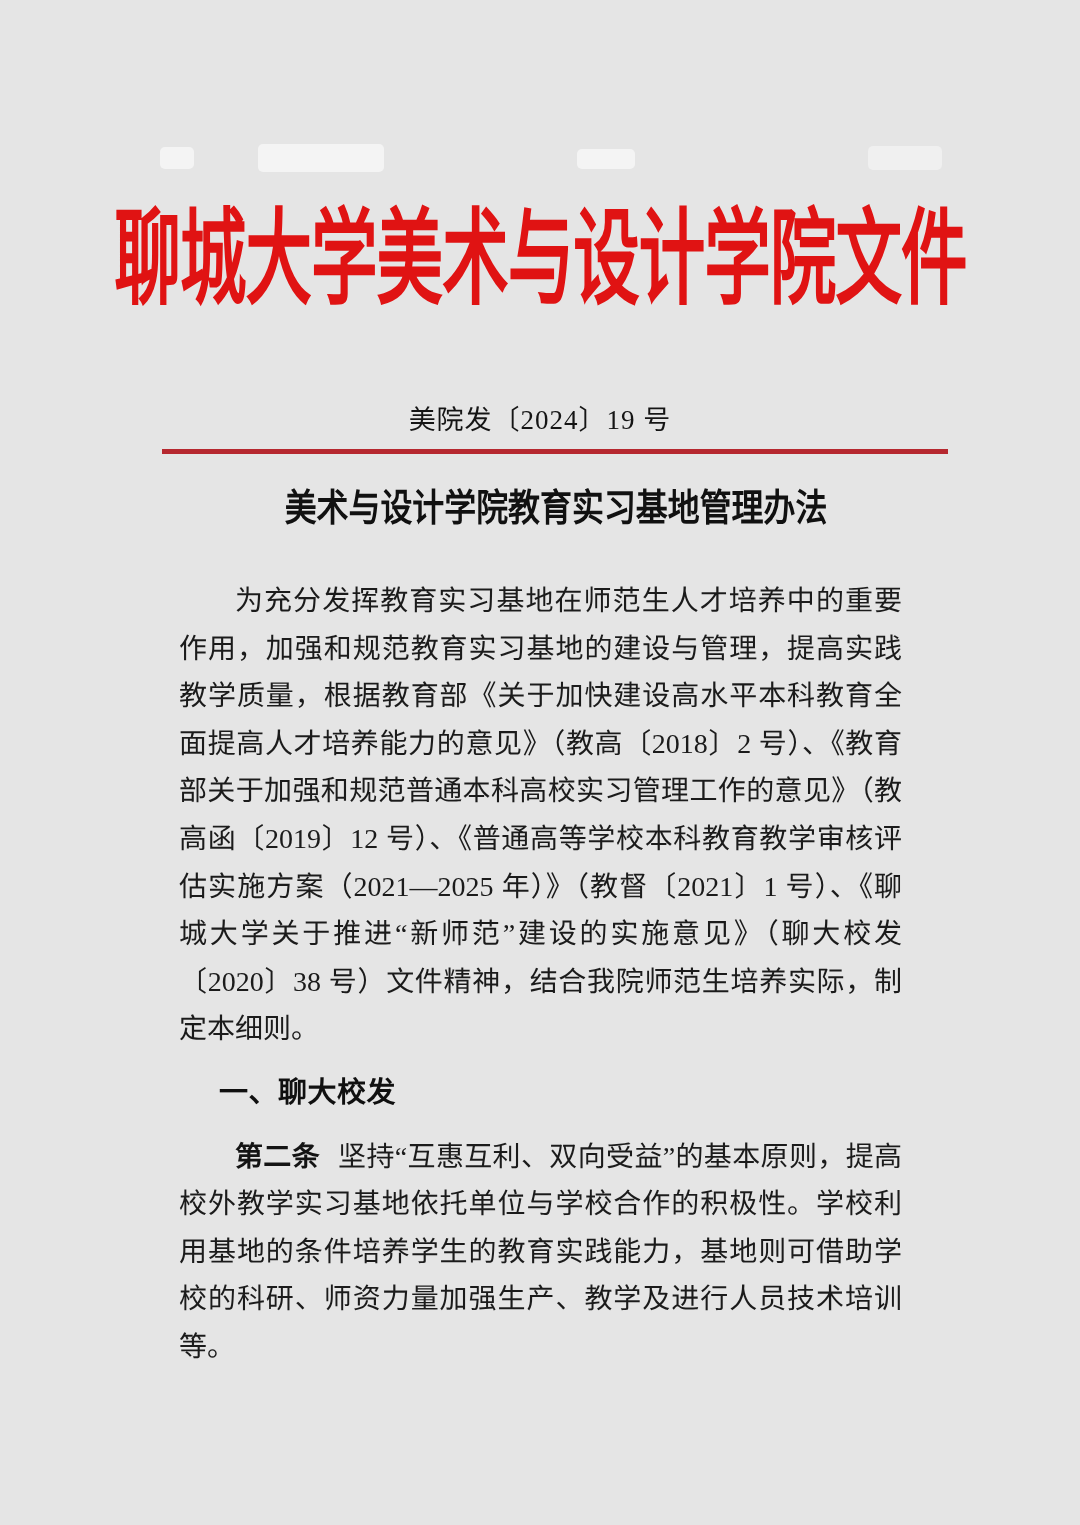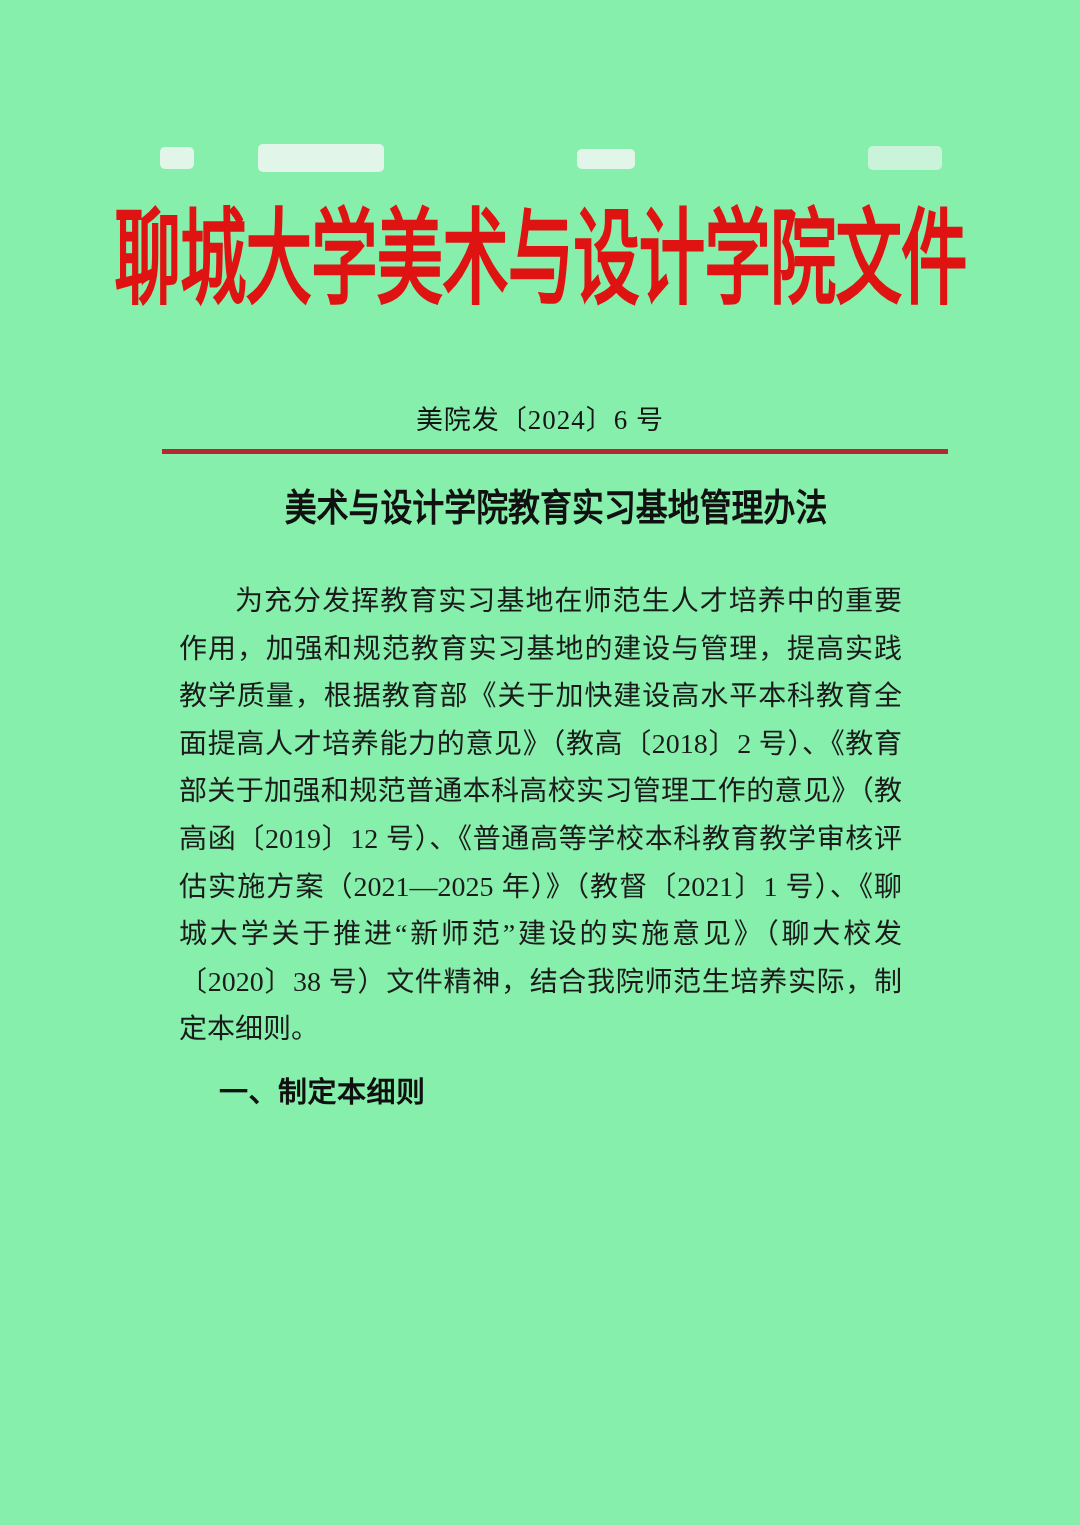--- a/index.html
+++ b/index.html
@@ -4,21 +4,21 @@
 <style>
   html, body {
     margin: 0;
     padding: 0;
     background: #ffffff;
   }
   .page {
     position: relative;
     width: 1080px;
     height: 1525px;
-    background: #86efac;
+    background: #e5e5e5;
     overflow: hidden;
     font-family: "Liberation Serif", "DejaVu Serif", serif;
   }
   
   .smudge {
     position: absolute;
     background: #f7f7f7;
     border-radius: 5px;
     opacity: 0.8;
   }
@@ -130,30 +130,31 @@
 
   <div class="smudge s1"></div>
   <div class="smudge s2"></div>
   <div class="smudge s3"></div>
   <div class="smudge s4"></div>
 
   <div class="org-title-wrap">
     <span class="org-title">聊城大学美术与设计学院文件</span>
   </div>
 
-  <div class="doc-number">美院发〔2024〕6 号</div>
+  <div class="doc-number">美院发〔2024〕19 号</div>
 
   <div class="red-line"></div>
 
   <div class="doc-title-wrap">
     <span class="doc-title">美术与设计学院教育实习基地管理办法</span>
   </div>
 
   <div class="body">
 
     <p><span>为充分发挥教育实习基地在师范生人才培养中的重要作用，加强和规范教育实习基地的建设与管理，提高实践教学质量，根据教育部《关于加快建设高水平本科教育全面提高人才培养能力的意见》（教高〔2018〕2 号）、《教育部关于加强和规范普通本科高校实习管理工作的意见》（教高函〔2019〕12 号）、《普通高等学校本科教育教学审核评估实施方案（2021—2025 年）》（教督〔2021〕1 号）、《聊城大学关于推进“新师范”建设的实施意见》（聊大校发〔2020〕38 号）文件精神，结合我院师范生培养实际，制定本细则。</span></p>
 
 
-    <h2 class="section-heading">一、制定本细则</h2>
+    <h2 class="section-heading">一、聊大校发</h2>
 
+    <p><span class="lead">第二条</span><span>坚持“互惠互利、双向受益”的基本原则，提高校外教学实习基地依托单位与学校合作的积极性。学校利用基地的条件培养学生的教育实践能力，基地则可借助学校的科研、师资力量加强生产、教学及进行人员技术培训等。</span></p>
 
   </div>
 </div>
 
 </body></html>

